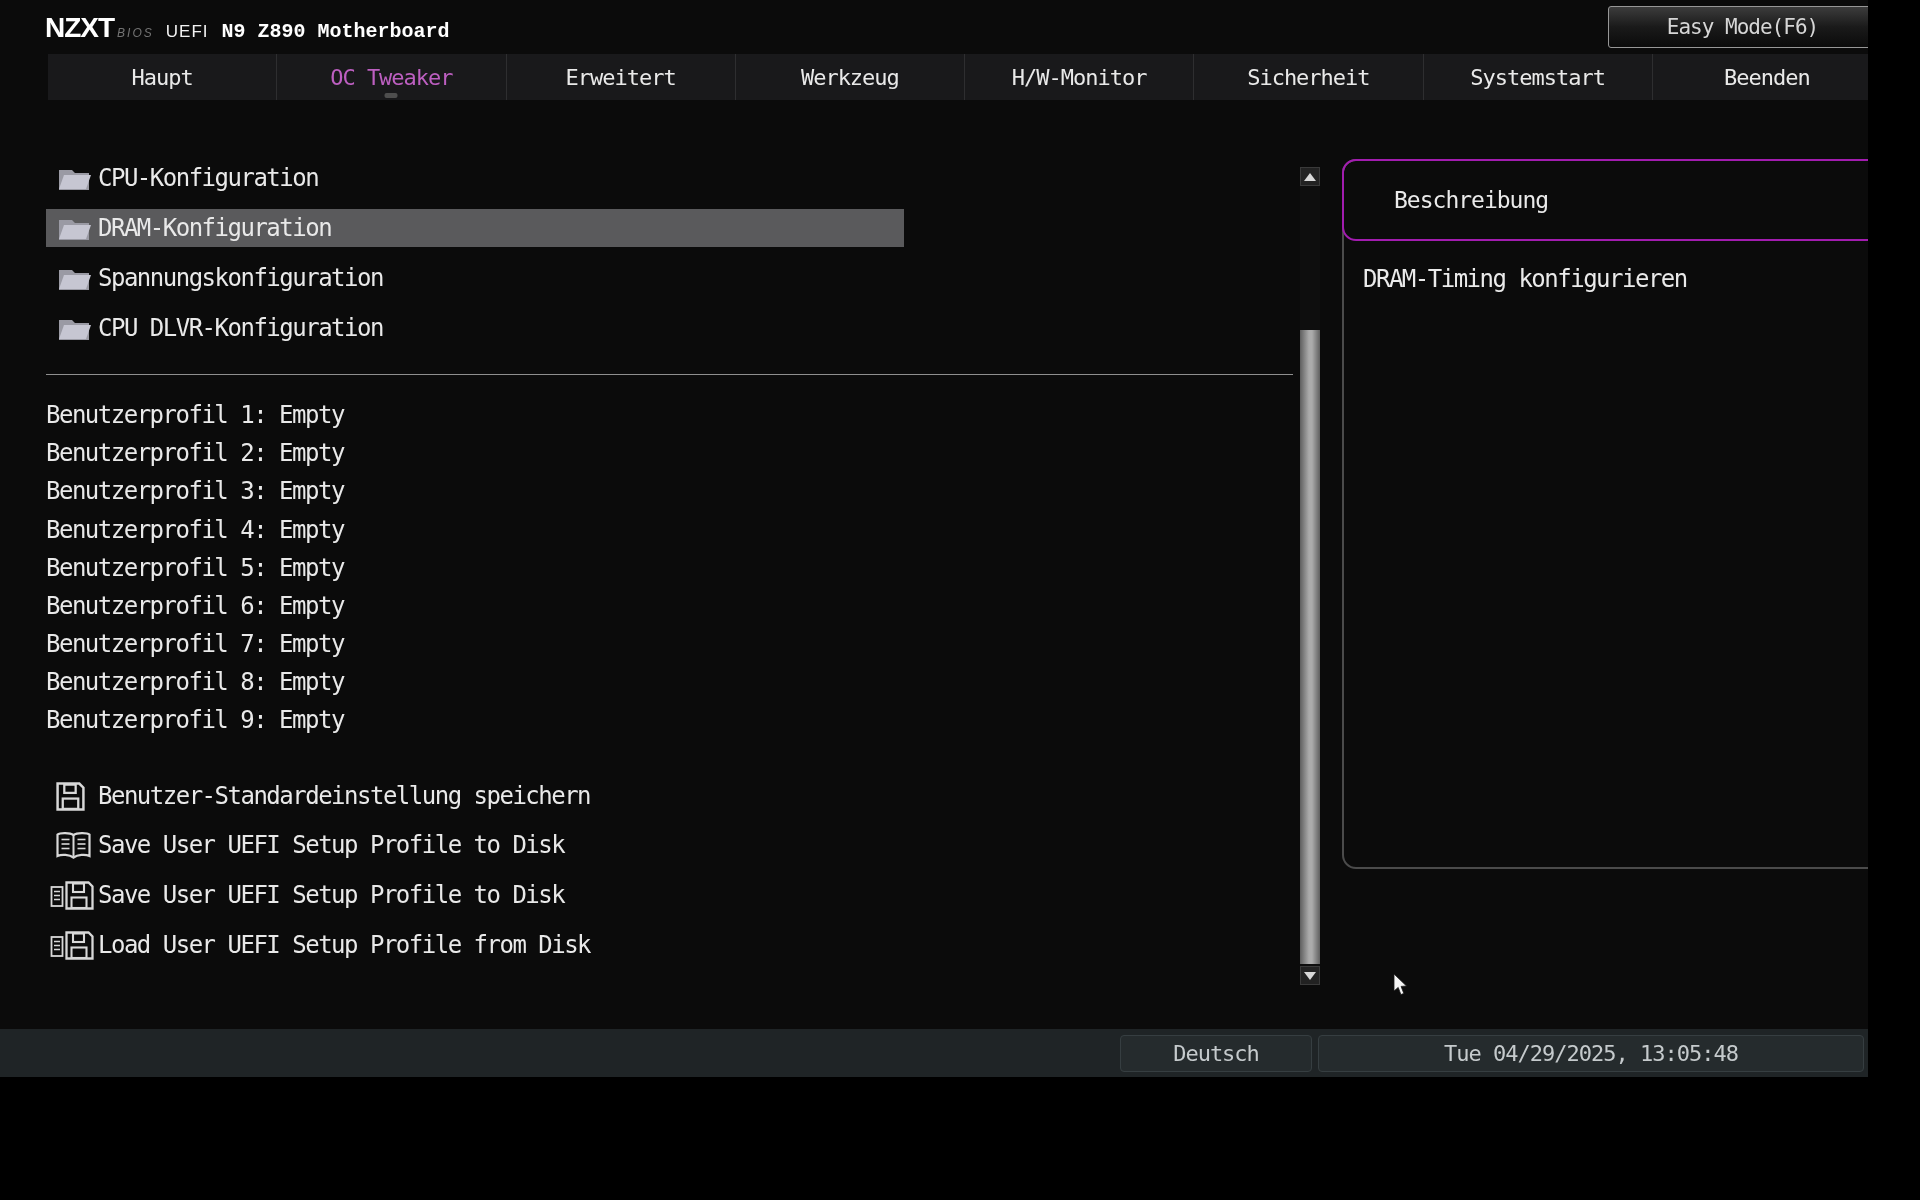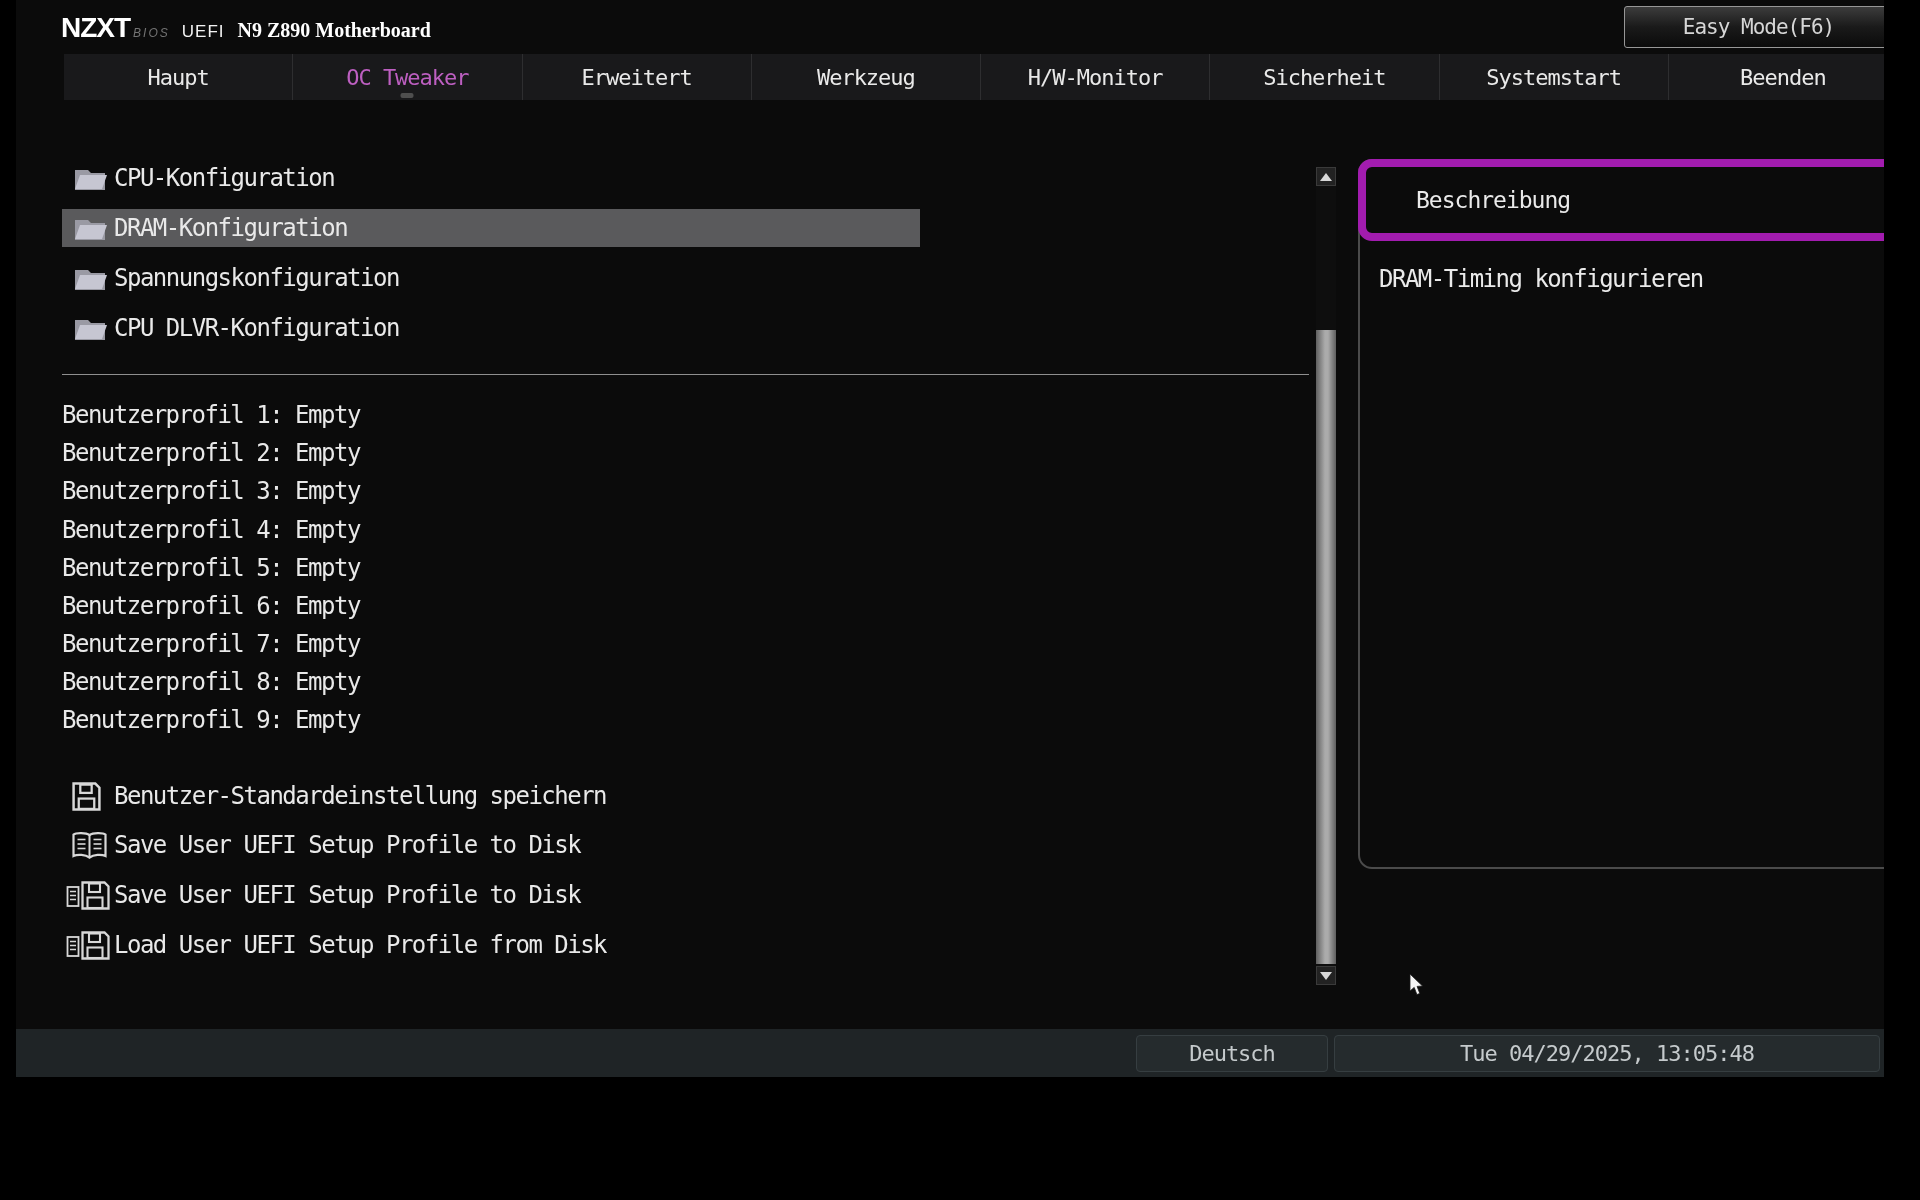--- a/index.html
+++ b/index.html
@@ -1,32 +1,32 @@
 <!DOCTYPE html>
 <html><head>
 <meta charset="utf-8">
 <style>
   * { margin:0; padding:0; box-sizing:border-box; }
   html,body { background:#000; }
   body { font-family:"DejaVu Sans Mono", monospace; }
   .screen {
     position:relative; width:1868px; height:1200px;
-    background:#0b0b0b; overflow:hidden;margin-left:16px;
+    background:#0b0b0b; overflow:hidden;
   }
 
   
   .titlebar { position:absolute; left:45px; top:12px; height:30px;
     display:flex; align-items:baseline; }
   .brand { font-family:"Liberation Sans", sans-serif; font-weight:900;
     font-size:28px; color:#fff; letter-spacing:-1px; }
   .brand-sub { font-family:"Liberation Sans", sans-serif; font-size:12px;
     color:#737373; letter-spacing:2px; margin-left:3px;font-style:italic; }
   .firmware { font-family:"Liberation Sans", sans-serif; font-weight:400;
     font-size:17px; color:#f2f2f2; letter-spacing:1px; margin-left:12px; }
-  .board { font-family:Liberation Serif, serif; font-weight:700;
+  .board { font-family:Liberation Mono, monospace; font-weight:700;
     font-size:20px; color:#fff; margin-left:13px; }
 
   .easy-mode {
     position:absolute; left:1608px; top:6px; width:269px; height:42px;
     background:linear-gradient(180deg,#3c3c3c 0%,#1a1a1a 50%,#0b0b0b 100%);
     border:1px solid #979797; border-radius:3px;
     color:#d6d6d6; font-size:21px; letter-spacing:-1px;
     display:flex; align-items:center; justify-content:center; cursor:pointer;
   }
 
@@ -78,21 +78,21 @@
   .scroll-track { position:absolute; left:0; top:19px; width:20px;
     height:780px; background:#0e0e0e; }
   .scroll-thumb { position:absolute; left:0; top:144px; width:20px;
     height:634px; cursor:grab;
     background:linear-gradient(90deg,#5f5f5f 0%,#ababab 45%,#ababab 60%,#5f5f5f 100%); }
 
   
   .desc-panel { position:absolute; left:1342px; top:159px; width:544px;
     height:710px; border:2px solid #4b4b4b; border-radius:14px; }
   .desc-header { position:absolute; left:-2px; top:-2px; width:544px;
-    height:82px; border:8px solid #a21caf; border-radius:14px;
+    height:82px; border:2px solid #a21caf; border-radius:14px;
     display:flex; align-items:center; }
   .desc-title { color:#eaeaea; font-size:23px; letter-spacing:-1px;
     margin-left:50px; }
   .desc-body { position:absolute; left:19px; top:104px; color:#eaeaea;
     font-size:24px; letter-spacing:-1.5px; }
 
   
   .statusbar { position:absolute; left:0; top:1029px; width:1920px;
     height:48px; background:#1f2426;padding-left:41px; }
   .status-btn { position:absolute; top:6px; height:37px;

